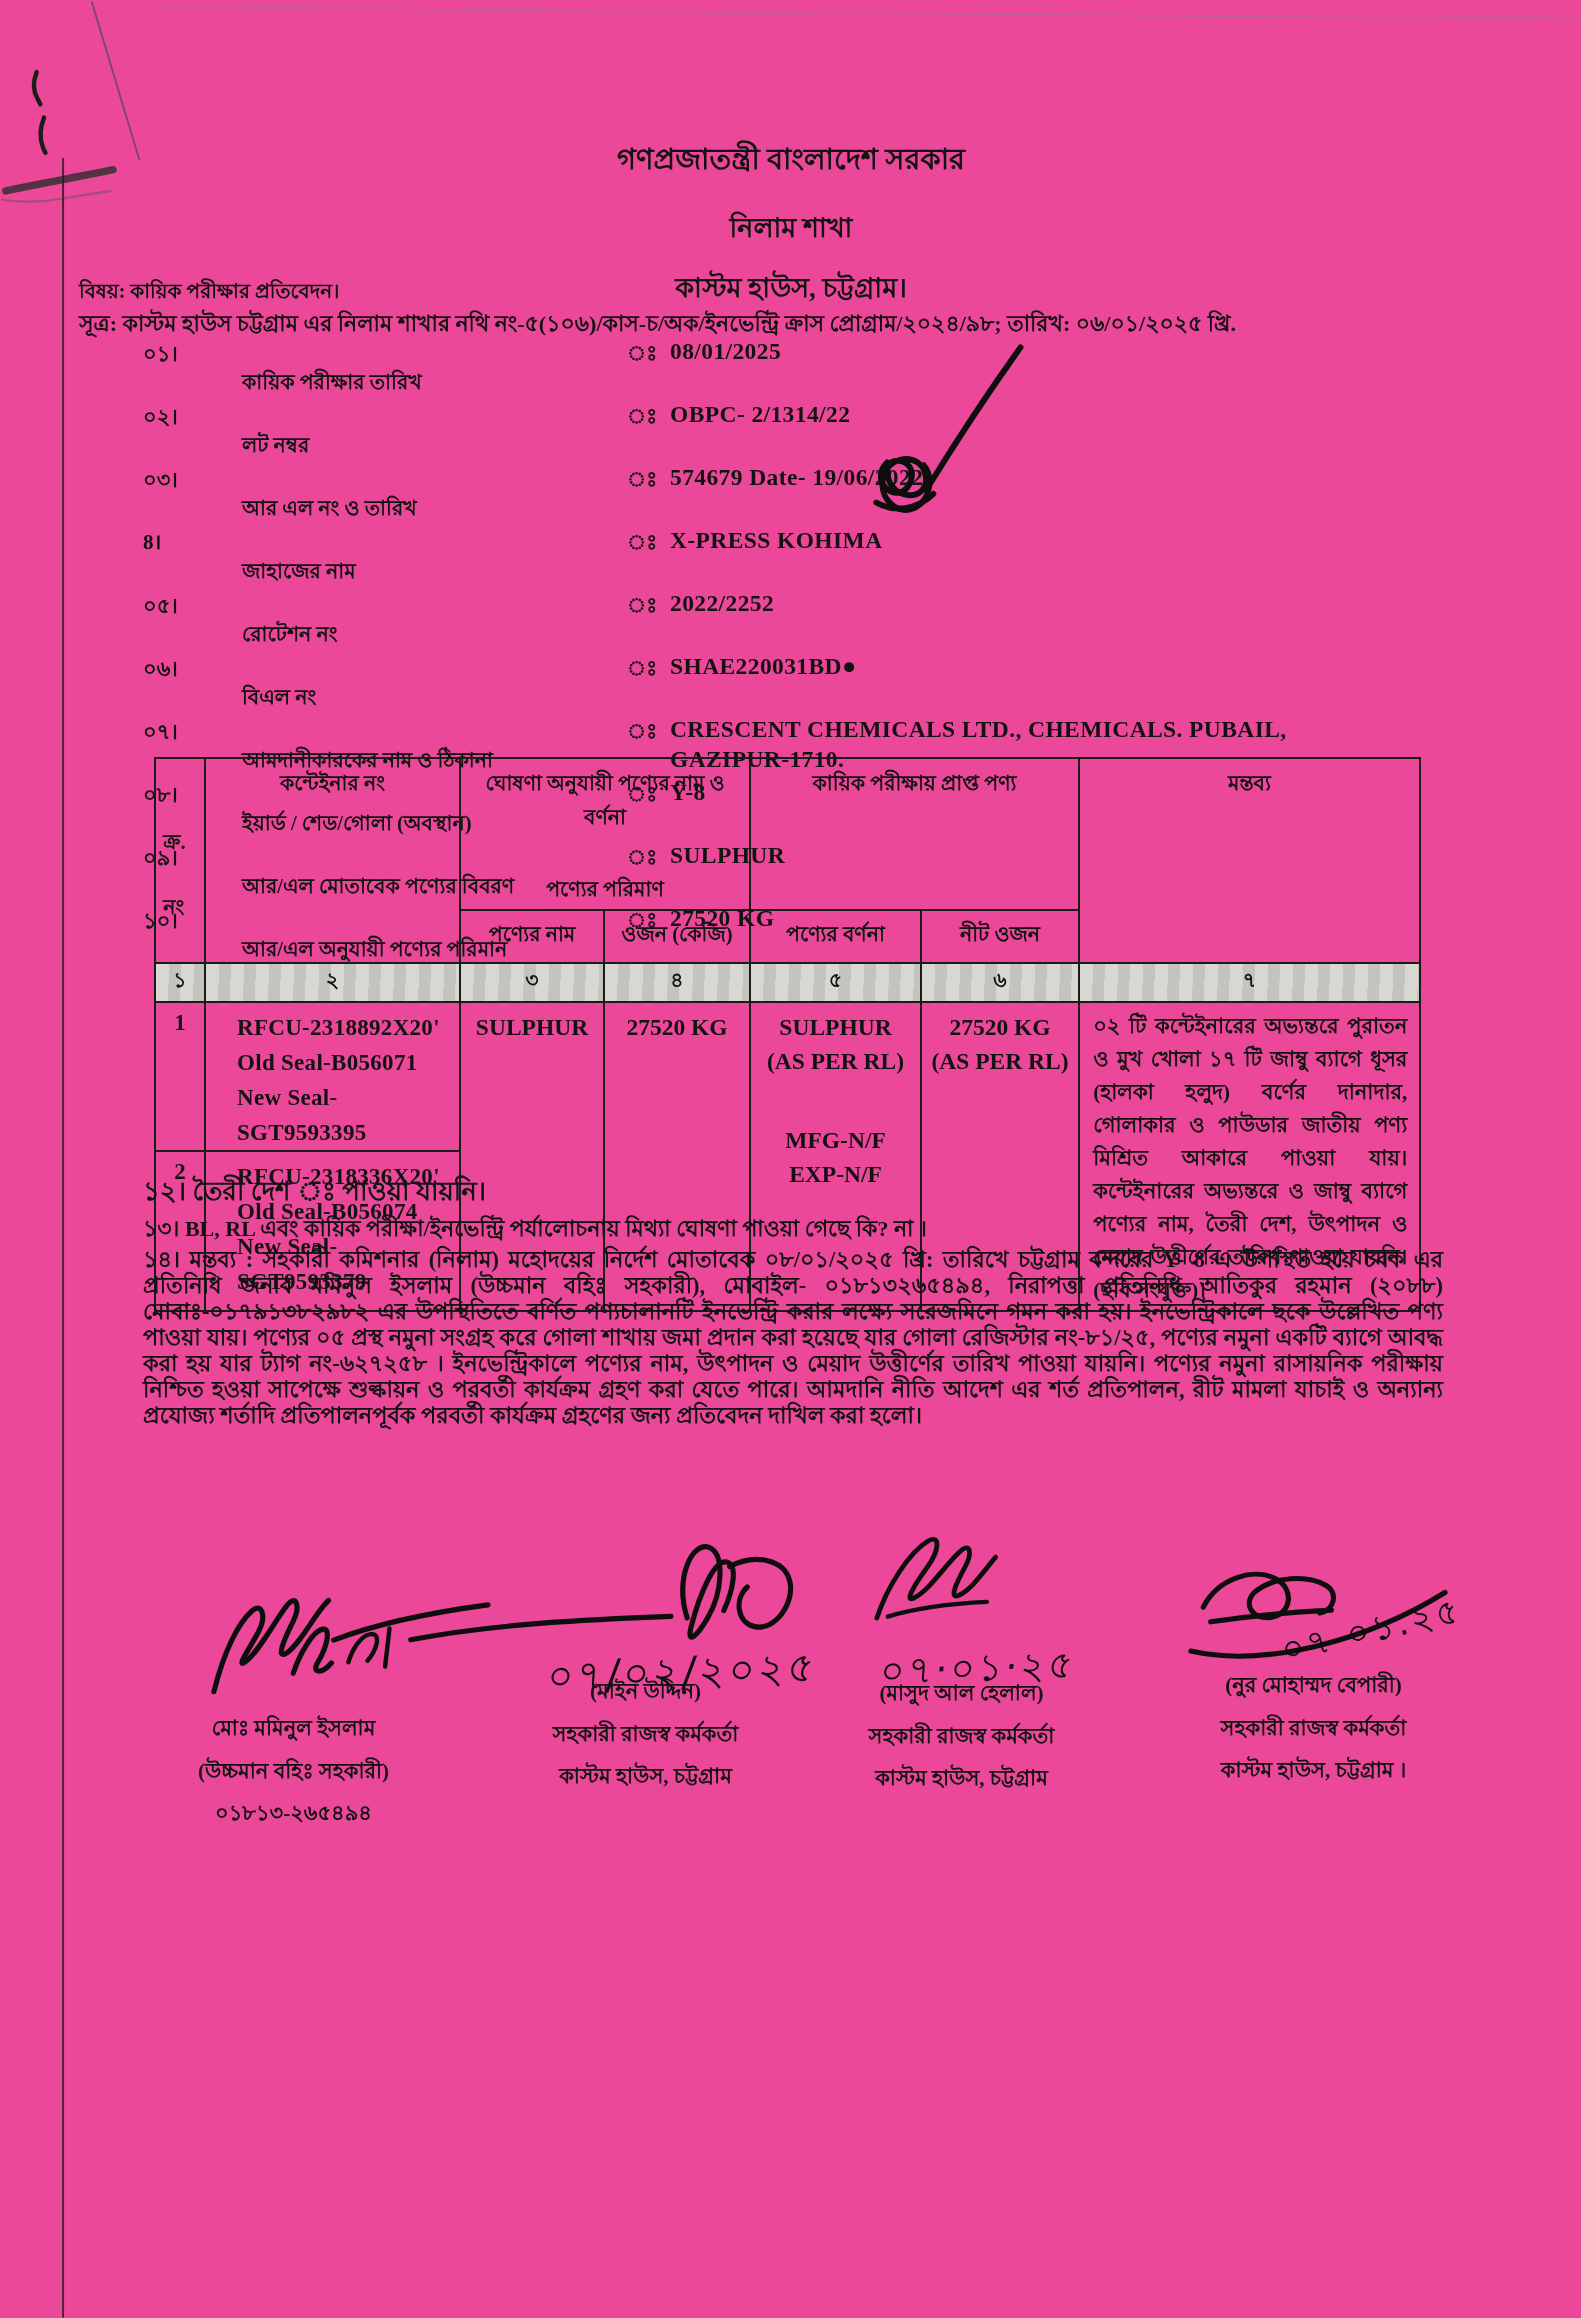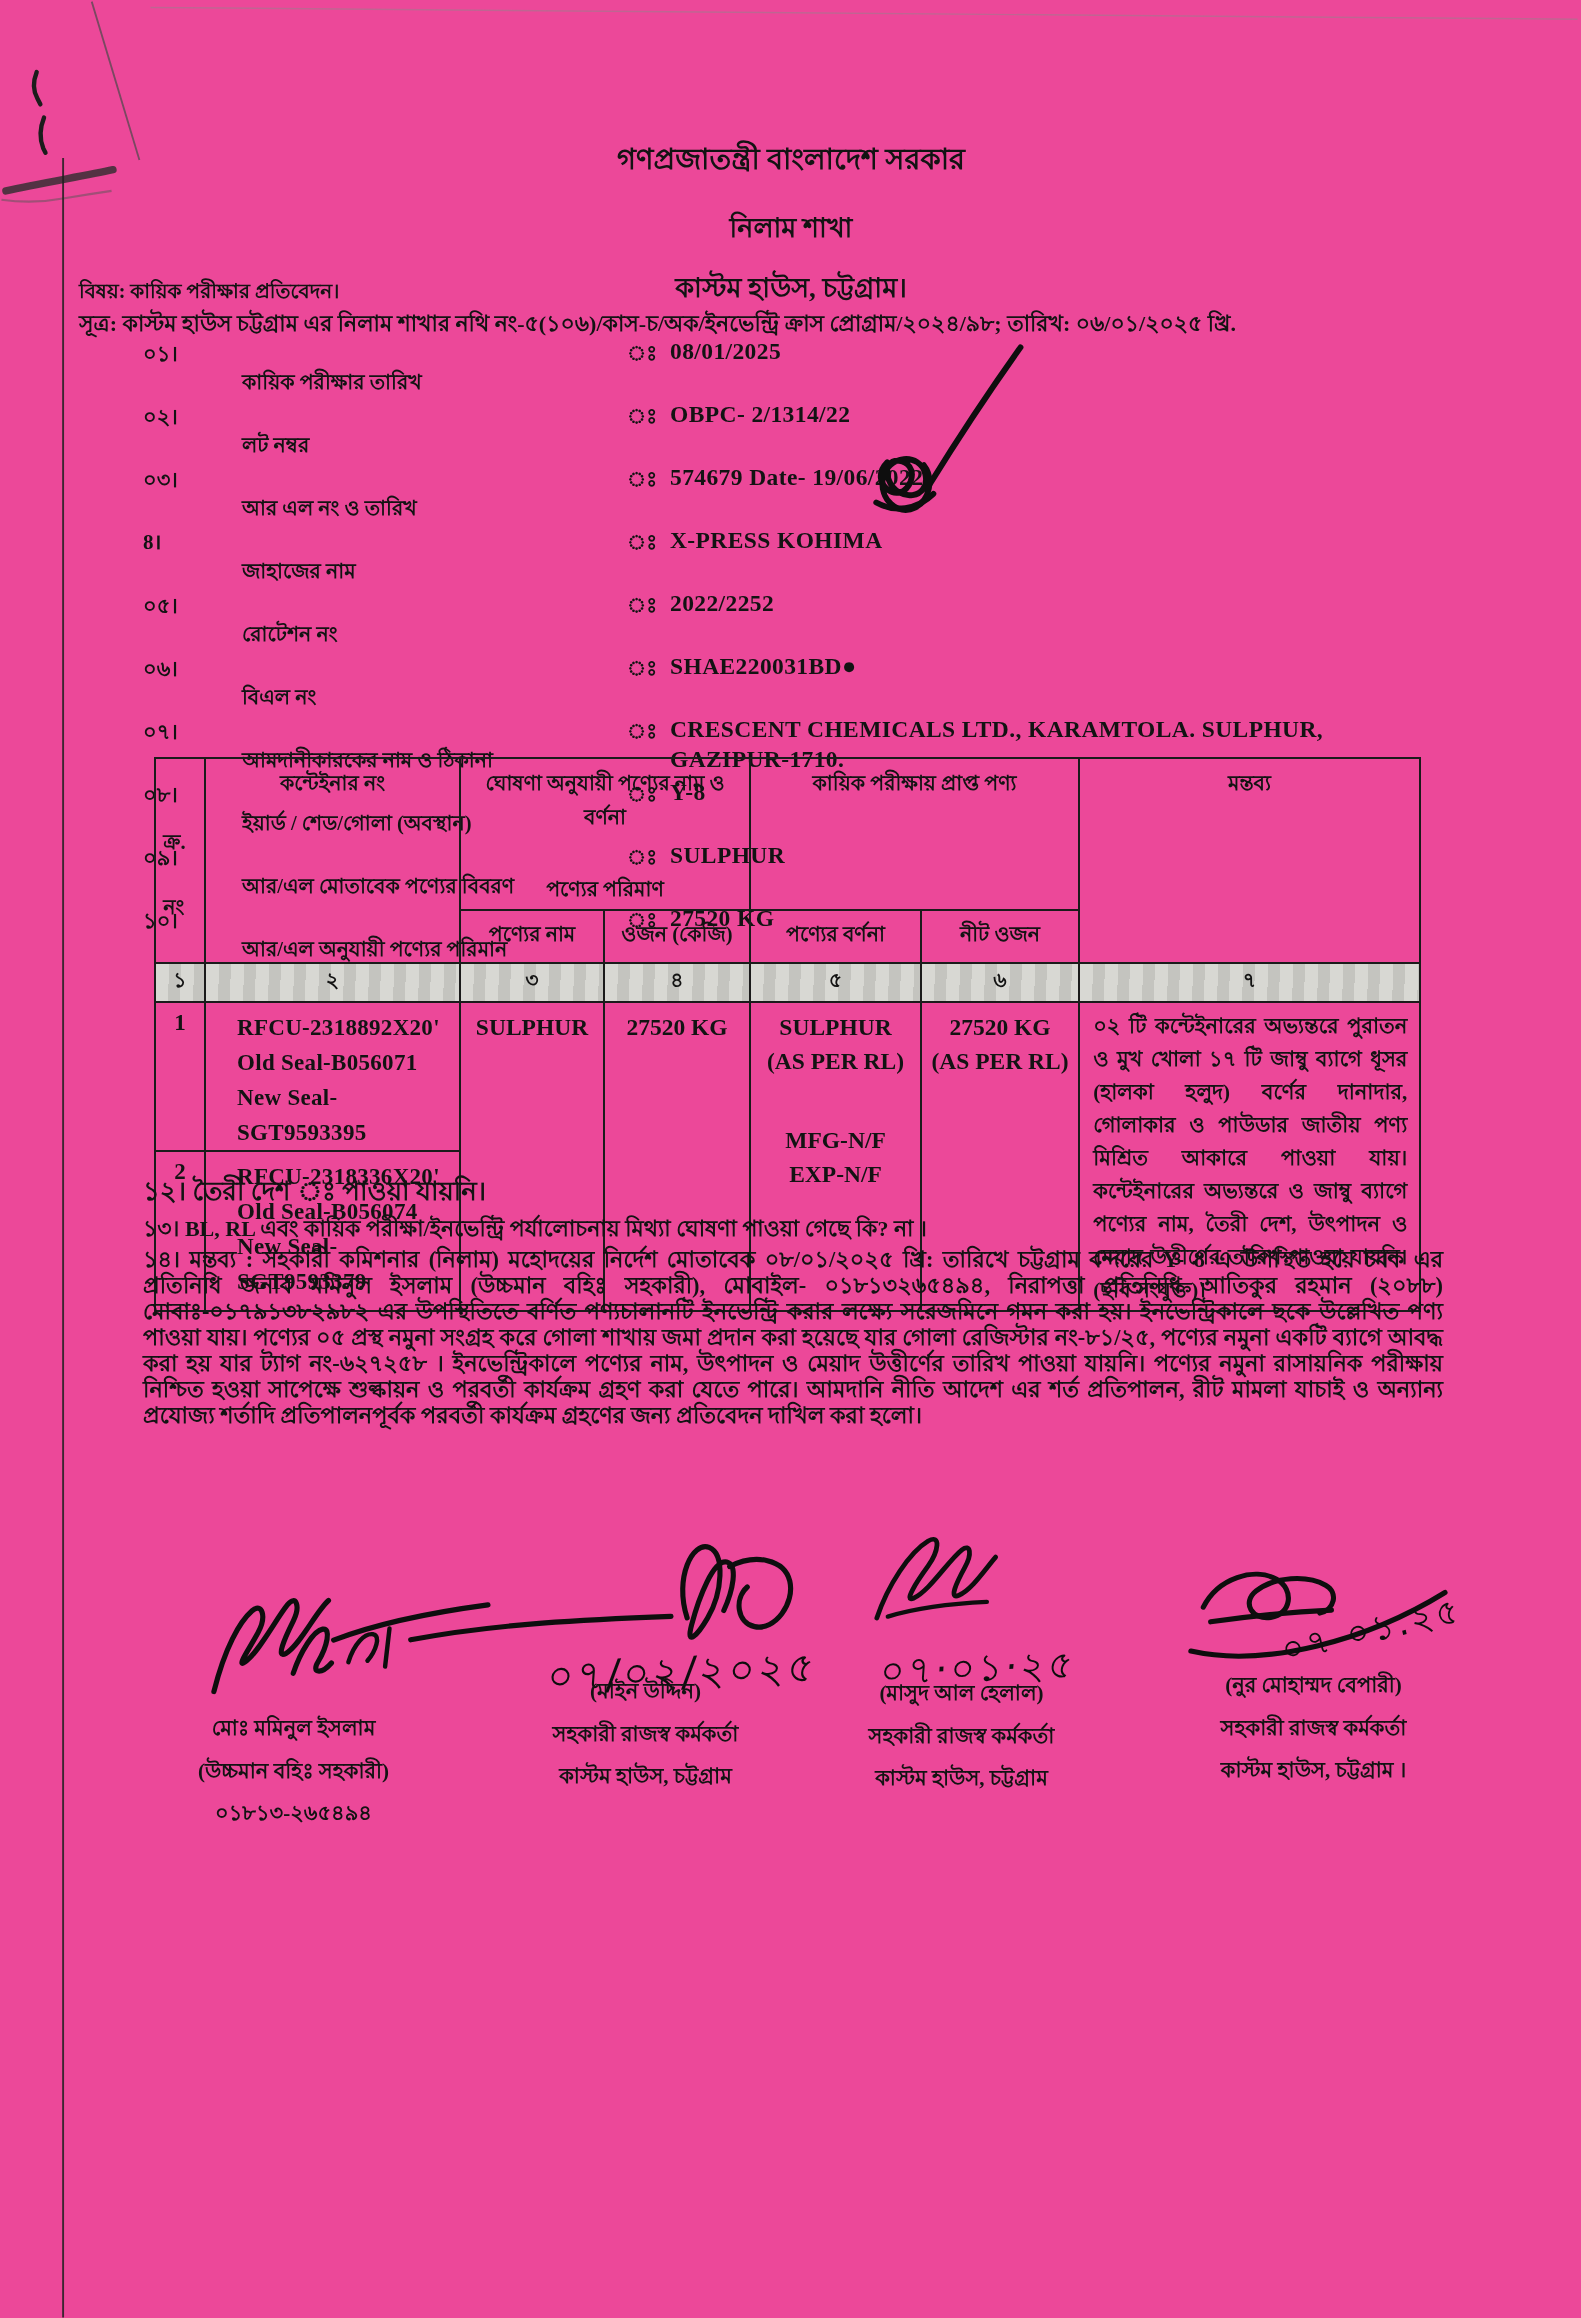--- a/index.html
+++ b/index.html
@@ -113,21 +113,21 @@
       <span class="ino bn">০৬।</span>
       <span class="ilabel bn">বিএল নং</span>
       <span class="icolon bn">ঃ</span>
       <span class="ival">SHAE220031BD●</span>
     </div>
     <div class="irow">
       <span class="ino bn">০৭।</span>
       <span class="ilabel bn">আমদানীকারকের নাম ও ঠিকানা</span>
       <span class="icolon bn">ঃ</span>
       <span class="ival">
-        <span>CRESCENT CHEMICALS LTD., KARAMTOLA. SULPHUR,</span>
+        <span>CRESCENT CHEMICALS LTD., CHEMICALS. PUBAIL,</span>
         <div class="v2">GAZIPUR-1710.</div>
       </span>
     </div>
     <div class="irow">
       <span class="ino bn">০৮।</span>
       <span class="ilabel bn">ইয়ার্ড / শেড/গোলা (অবস্থান)</span>
       <span class="icolon bn">ঃ</span>
       <span class="ival">Y-8</span>
     </div>
     <div class="irow">

